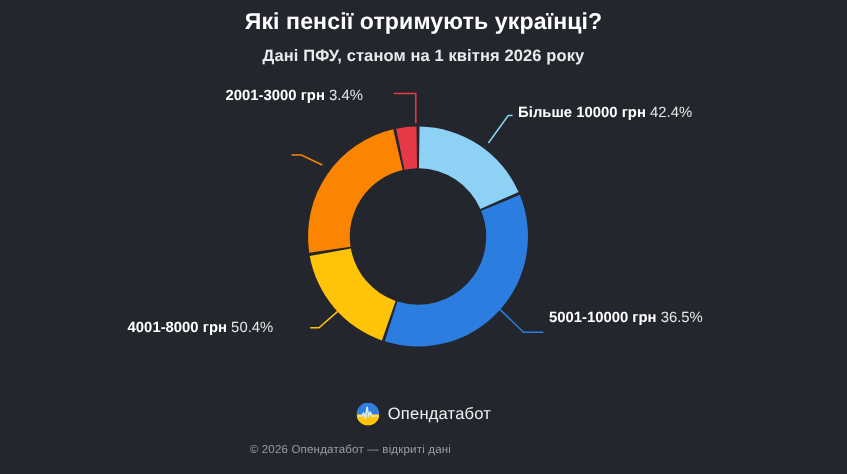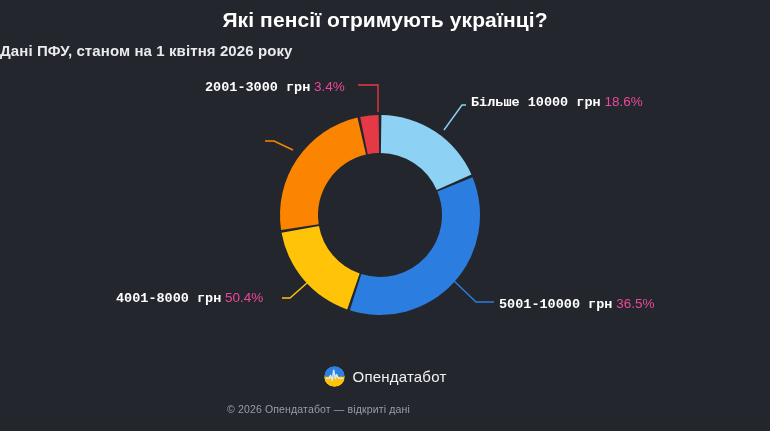--- a/index.html
+++ b/index.html
@@ -29,21 +29,21 @@
     color: #ffffff;
     font-size: 21px;
     font-weight: bold;
     letter-spacing: 0.1px;
   }
   .subtitle {
     position: absolute;
     top: 42px;
     left: 0;
     width: 770px;
-    text-align: left;
+    text-align: center;
     color: #e9eaec;
     font-size: 15px;
     font-weight: bold;
     letter-spacing: 0.1px;
   }
   .donut-wrap {
     position: absolute;
     left: 0;
     top: 0;
     width: 770px;
@@ -53,31 +53,30 @@
   .label {
     position: absolute;
     white-space: nowrap;
     font-size: 13.5px;
     color: #d9dbdf;
     line-height: 1;
   }
   .label .cat {
     color: #ffffff;
     font-weight: bold;
-    font-family: Liberation Mono, monospace;
   }
   .label .pct {
-    color: #ec4899;
+    color: #e5e5e5;
     font-weight: normal;
   }
   .lbl-2001 { left: 205px; top: 80px; }
   .lbl-more { left: 471px; top: 95px; }
   .lbl-3001 { left: 98px; top: 135px; }
   .lbl-4001 { left: 116px; top: 291px; }
-  .lbl-5001 { left: 499px; top: 297px; }
+  .lbl-5001 { left: 499px; top: 282px; }
 
   .footer-brand {
     position: absolute;
     left: 0;
     top: 366px;
     width: 770px;
     display: flex;
     align-items: center;
     justify-content: center;
     gap: 8px;
@@ -134,21 +133,21 @@
     <path fill="#e63946" d="M 360.16583494619755 116.98670551084142 A 100 100 0 0 1 378.60378196608536 115.00974759906957 L 379.1343448189729 153.00604351142314 A 62 62 0 0 0 367.7028176666425 154.23175741672168 Z"></path>
   </svg>
 
   <div class="label lbl-2001">
     <span class="cat">2001-3000 грн</span>
     <span class="pct">3.4%</span>
   </div>
 
   <div class="label lbl-more">
     <span class="cat">Більше 10000 грн</span>
-    <span class="pct">18.6%</span>
+    <span class="pct">42.4%</span>
   </div>
 
 
   <div class="label lbl-4001">
     <span class="cat">4001-8000 грн</span>
     <span class="pct">50.4%</span>
   </div>
 
   <div class="label lbl-5001">
     <span class="cat">5001-10000 грн</span>

